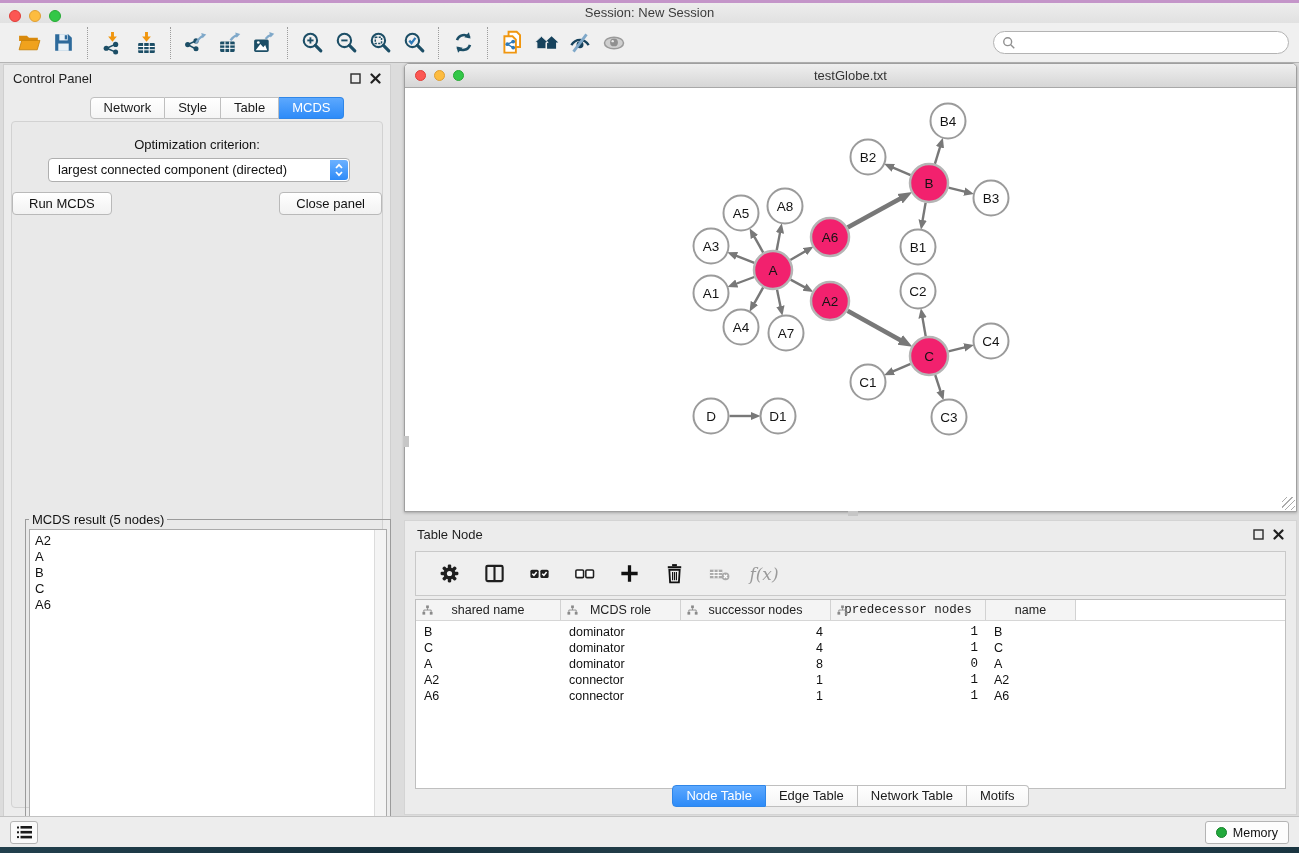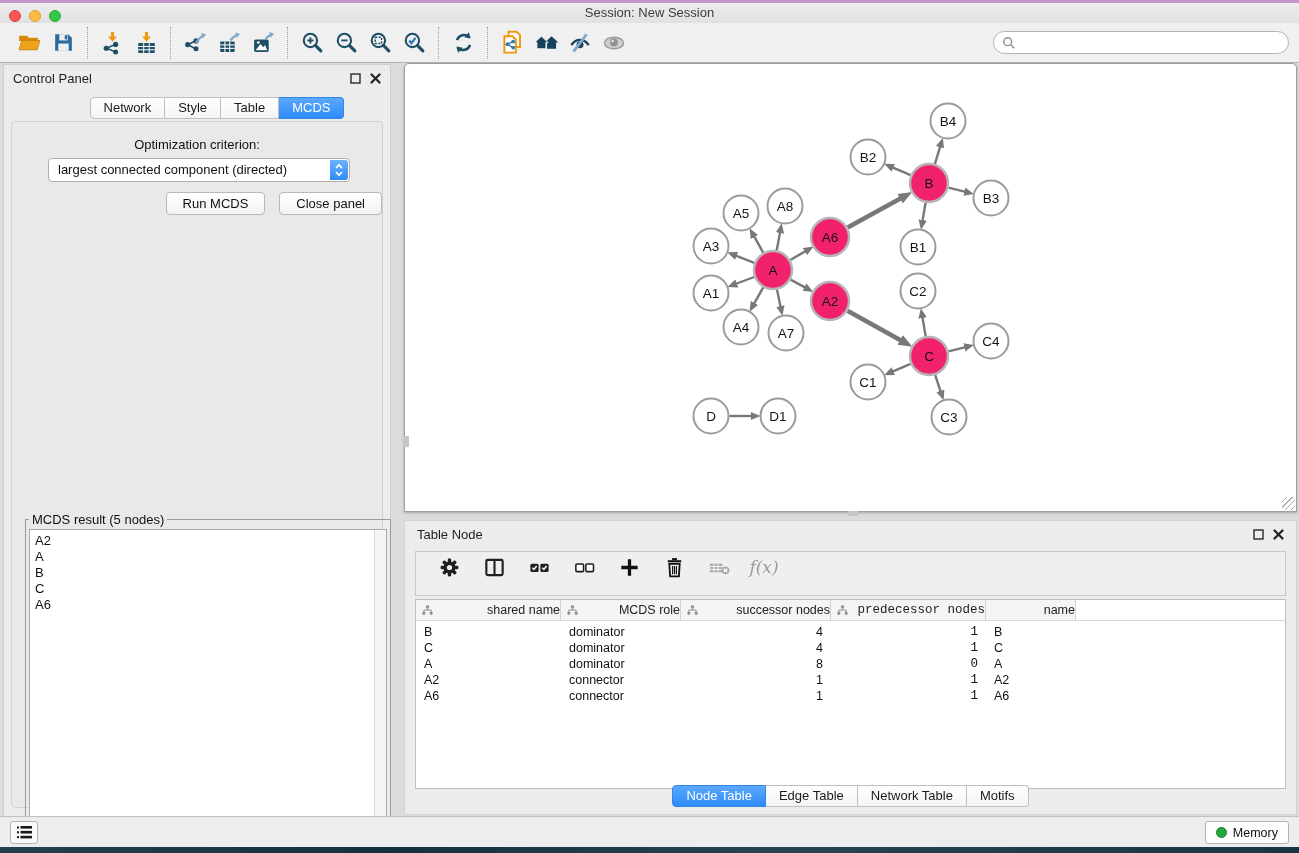--- a/index.html
+++ b/index.html
@@ -33,21 +33,21 @@
   .seg { display:inline-flex; }
   .seg .tab { background:linear-gradient(#ffffff,#f5f5f5); border:1px solid #bfbfbf; border-left:none; padding:2px 13px 3px; font-size:13px; color:#1a1a1a; }
   .seg .tab:first-child { border-left:1px solid #bfbfbf; border-radius:4px 0 0 4px; }
   .seg .tab:last-child { border-radius:0 4px 4px 0; }
   .seg .tab.active { background:linear-gradient(#5ca8fe,#2d8bf8); border-color:#2f86e8; color:#fff; }
   #cp-tabs { left:0; top:32px; width:100%; text-align:center;padding-left:40px; }
   #cp-body { left:7px; top:56px; width:372px; height:687px; background:#e9e9e9; border:1px solid #d2d2d2; border-radius:4px; }
   #opt-label { left:0; top:15px; width:100%; text-align:center; font-size:13px; color:#111; }
   #criterion { left:36px; top:36px; width:302px; height:24px; background:#fff; border:1px solid #afafaf; border-radius:4px; font-size:13px; color:#111; line-height:22px; padding-left:9px; }
   #criterion .stepper { position:absolute; right:1px; top:1px; bottom:1px; width:18px; border-radius:0 3px 3px 0; background:linear-gradient(#6cb1ff,#2e8bf8); display:flex; align-items:center; justify-content:center; }
-  #cp-buttons { left:0; top:70px; width:100%; display:flex; justify-content:flex-end; gap:14px; }
+  #cp-buttons { left:0; top:70px; width:100%; display:flex; justify-content:space-between; gap:14px; }
   .pushbtn { background:linear-gradient(#ffffff,#f2f2f2); border:1px solid #b9b9b9; border-radius:4px; height:23px; padding:0 16px; font-size:13px; color:#111; line-height:21px; }
   #result-box { left:13px; top:390px; width:366px; height:345px; border:1px solid #9b9b9b; background:transparent; }
   #result-box legend { font-size:13px; color:#111; margin-left:3px; padding:0 3px; }
   #result-list { position:absolute; left:3px; right:3px; top:2px; bottom:4px; background:#fff; border:1px solid #ababab; padding:3px 0 0 5px; }
   #result-list .scrolltrack { position:absolute; right:0; top:0; bottom:0; width:12px; background:#f4f4f4; border-left:1px solid #dcdcdc; }
   .list-line { font-size:13px; color:#111; height:16px; line-height:16px; }
 
   
   #net-window { left:404px; top:63px; width:893px; height:449px; border:1px solid #9f9f9f; border-radius:5px 5px 0 0; background:#fff; box-shadow:0 1px 3px rgba(0,0,0,0.25); }
   #net-titlebar { left:0; top:0; width:100%; height:24px; background:linear-gradient(#efefef,#d6d6d6); border-bottom:1px solid #a8a8a8; border-radius:4px 4px 0 0; }
@@ -56,26 +56,26 @@
   #net-lights .light { width:11px; height:11px; }
   #net-canvas { left:0; top:24px; width:891px; height:423px; background:#fff; }
   #v-thumb { left:-1px; top:372px; width:5px; height:11px; background:#c6c6c6; }
   #h-thumb { left:443px; bottom:-5px; width:10px; height:5px; background:#c6c6c6; }
   #resize-grip { right:1px; bottom:1px; width:13px; height:13px; background:repeating-linear-gradient(135deg, transparent 0 3px, #ababab 3px 4px); }
 
   
   #table-panel { left:404px; top:520px; width:893px; height:295px; background:#ececec; border:1px solid #d4d4d4; }
   #tp-header { left:0; top:0; width:100%; height:26px; display:flex; align-items:center; padding:0 12px; }
   #tp-header .ptitle { font-size:13px; color:#1e1e1e; flex:1; }
-  #tp-toolbar { left:10px; top:30px; width:871px; height:45px; background:#efefef; border:1px solid #c9c9c9; display:flex; align-items:flex-start; gap:11px; padding-left:16px; }
+  #tp-toolbar { left:10px; top:30px; width:871px; height:45px; background:#efefef; border:1px solid #c9c9c9; display:flex; align-items:center; gap:11px; padding-left:16px; }
   .tpbtn { width:34px; height:30px; display:flex; align-items:center; justify-content:center; }
   .fx { font-family:"DejaVu Serif", serif; font-style:italic; font-size:17px; color:#9a9a9a; }
   #table-box { left:10px; top:78px; width:871px; height:190px; background:#fff; border:1px solid #bfbfbf; overflow:hidden; }
   #table-head { display:flex; height:21px; border-bottom:1px solid #d6d6d6; }
-  .h-cell { background:#f4f4f4; border-right:1px solid #d2d2d2; font-size:12.5px; color:#222; display:flex; align-items:center; justify-content:flex-end; position:relative; }
+  .h-cell { background:#f4f4f4; border-right:1px solid #d2d2d2; font-size:12.5px; color:#222; display:flex; align-items:center; justify-content:center; position:relative; }
   .h-cell .hicon { position:absolute; left:6px; top:5px; }
   .t-row { display:flex; height:16px; }
   .t-cell { font-size:12.5px; color:#111; height:16px; line-height:16px; padding:0 8px; overflow:hidden; white-space:nowrap; }
   .c0 { width:145px; } .c1 { width:120px; }
   .c2 { width:150px; text-align:right; } .c3 { width:155px; text-align:right;font-family:Liberation Mono, monospace; }
   .c4 { width:90px; }
   #table-body { padding-top:3px; }
   #tp-tabs { left:0; bottom:7px; width:100%; text-align:center; }
 
   
@@ -320,20 +320,28 @@
           <div class="list-line">A</div>
           <div class="list-line">B</div>
           <div class="list-line">C</div>
           <div class="list-line">A6</div>
         </div>
     </fieldset>
   </div>
 </div>
 
 <div id="net-window" class="abs">
+  <div id="net-titlebar" class="abs">
+    <div id="net-lights" class="lights abs">
+      <span class="light r"></span>
+      <span class="light y"></span>
+      <span class="light g"></span>
+    </div>
+    <div class="title">testGlobe.txt</div>
+  </div>
   <svg id="net-canvas" class="abs" viewBox="0 0 891 423">
     <defs>
       <marker id="arw" markerUnits="userSpaceOnUse" markerWidth="11" markerHeight="10" viewBox="-1.5 -5 11 10" refX="0" refY="0" orient="auto">
           <path d="M-1.5 -4.2 L8.5 0 L-1.5 4.2 z" fill="#787878"></path>
         </marker>
       <marker id="arwb" markerUnits="userSpaceOnUse" markerWidth="15" markerHeight="13" viewBox="-2 -6.5 15 13" refX="0" refY="0" orient="auto">
           <path d="M-2 -5.5 L12 0 L-2 5.5 z" fill="#787878"></path>
         </marker>
     </defs>
     <g id="edge-layer">

